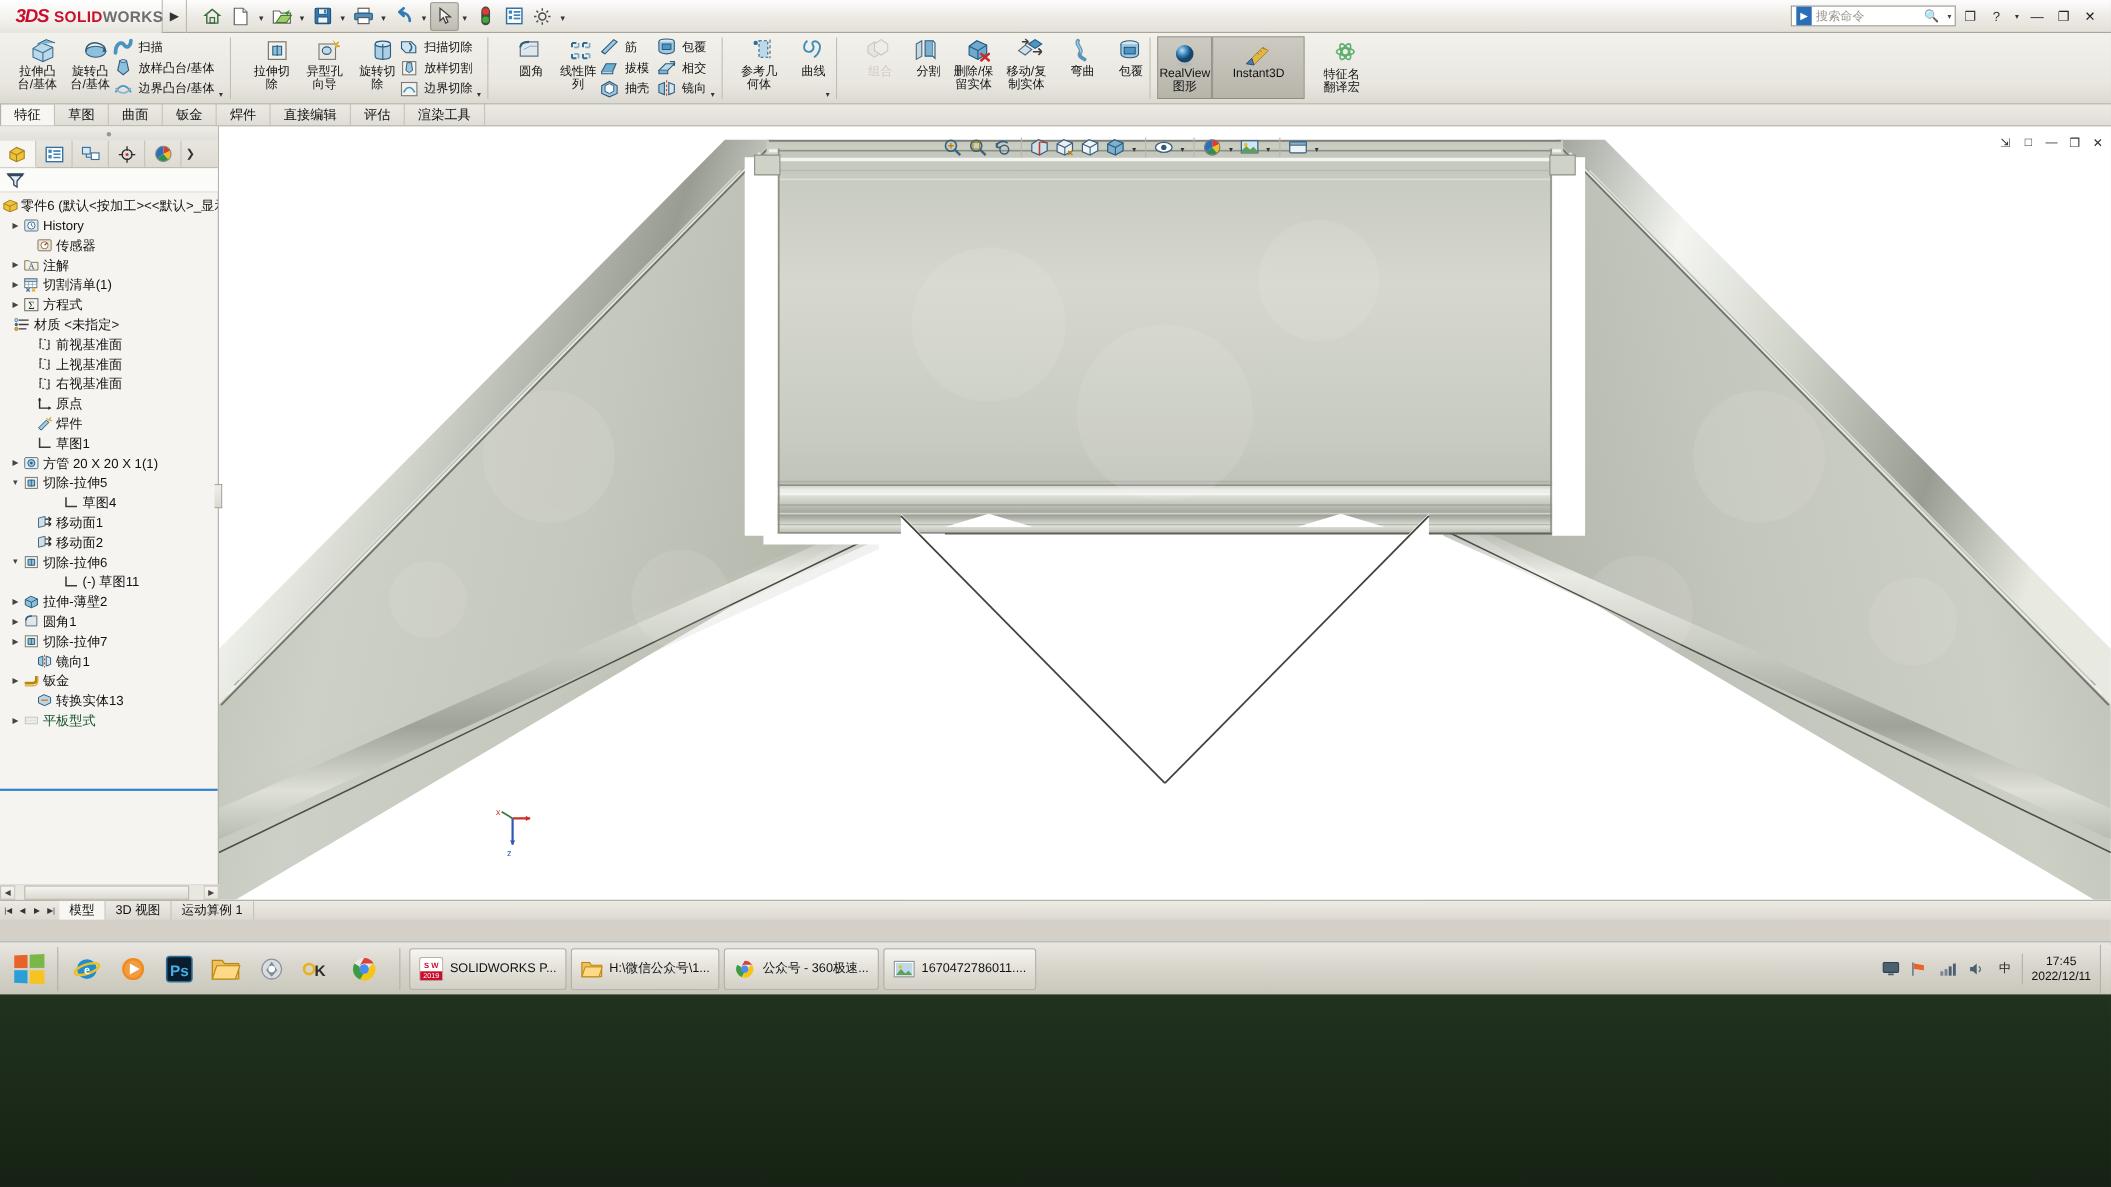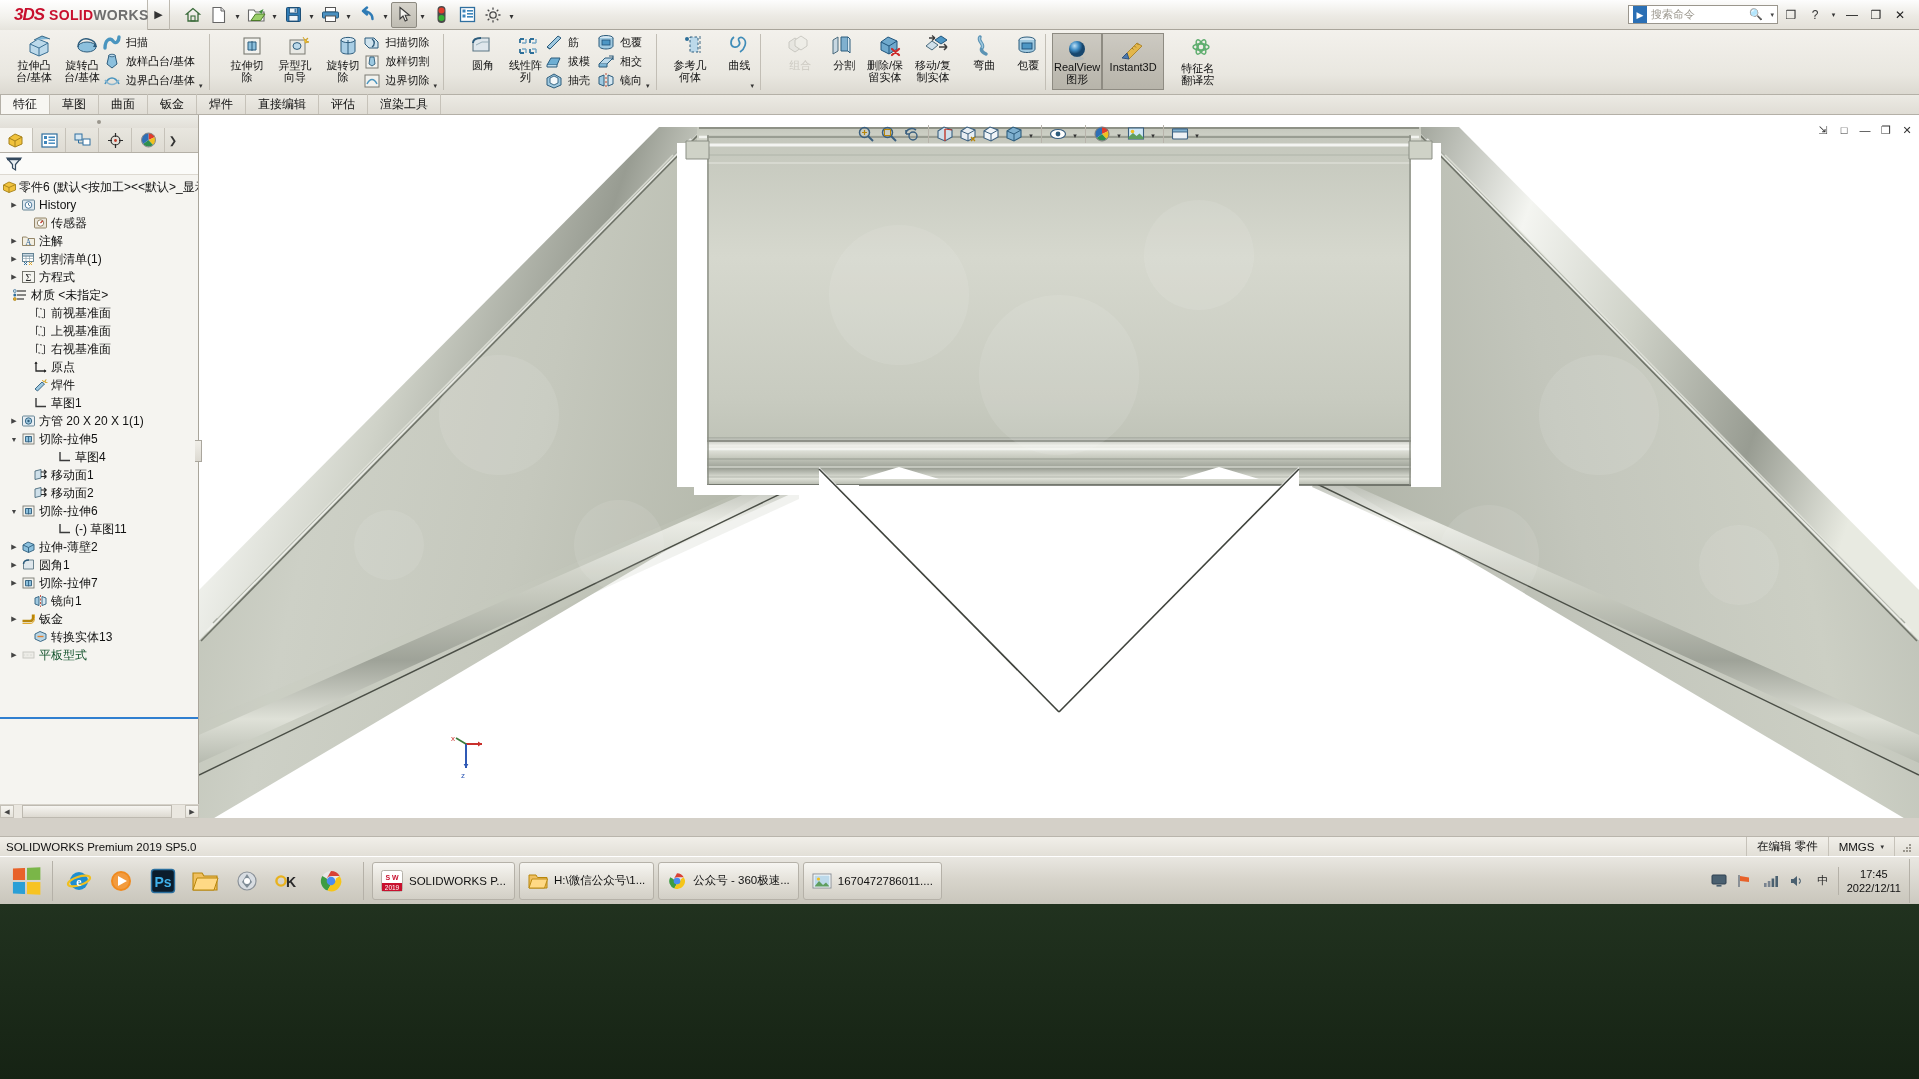--- a/index.html
+++ b/index.html
@@ -71,21 +71,21 @@
   .big-btn .lbl { font-size:11px; line-height:12px; text-align:center; color:#111; margin-top:1px;}
   .big-btn.w44 { width:44px; }
   .stack { display:flex; flex-direction:column; justify-content:flex-start; padding-top:3px;}
   .sm-btn { display:flex; align-items:center; height:19px; padding:0 4px 0 2px; }
   .sm-btn .lbl { font-size:11px; color:#111; margin-left:4px; white-space:nowrap;}
   .toggle-btn {
     width:50px; display:flex; flex-direction:column; align-items:center; padding-top:5px;
     background:linear-gradient(#cdcac2,#b7b4aa); border:1px solid #8e8b82;
   }
   .toggle-btn .lbl{font-size:11px;line-height:12px;text-align:center;color:#111;}
-  .toggle-btn.wide { width:62px; }
+  .toggle-btn.wide { width:84px; }
   .row-caret { display:flex; flex-direction:column; justify-content:flex-end; padding-bottom:4px; }
 
   
   .tabstrip {
     position:absolute; left:0; top:95px; width:1919px; height:20px;
     background:linear-gradient(#eceae4,#e0ddd5);
     border-bottom:1px solid #b4b0a7; display:flex; align-items:flex-end;
   }
   .tab {
     height:20px; padding:0 12px; display:flex; align-items:center; font-size:12px; color:#111;
@@ -1249,43 +1249,32 @@
   </div>
 
   <div class="gfx-winctl">
     <div>⇲</div>
     <div>□</div>
     <div>—</div>
     <div>❐</div>
     <div>✕</div>
   </div>
 
-
-  <div class="statusbar">
-    <div class="sb-left">SOLIDWORKS Premium 2019 SP5.0</div>
-    <div class="sb-right">
-      <div class="sb-cell">在编辑 零件</div>
-      <div class="sb-cell">
-        <span>MMGS</span>
-        <span class="sb-caret">▾</span>
-      </div>
-      <div class="sb-cell" style="padding:0 4px">
-        <svg class="sb-grip" viewBox="0 0 14 14">
-            <g fill="#9a968d">
-              <rect x="10" y="10" width="2" height="2"></rect>
-              <rect x="7" y="10" width="2" height="2"></rect>
-              <rect x="10" y="7" width="2" height="2"></rect>
-              <rect x="4" y="10" width="2" height="2"></rect>
-              <rect x="10" y="4" width="2" height="2"></rect>
-              <rect x="7" y="7" width="2" height="2"></rect>
-            </g>
-          </svg>
-      </div>
-    </div>
+  <div class="bottomtabs">
+    <div class="bt-nav">
+      <div>|◀</div>
+      <div>◀</div>
+      <div>▶</div>
+      <div>▶|</div>
+    </div>
+    <div class="btab active">模型</div>
+    <div class="btab">3D 视图</div>
+    <div class="btab">运动算例 1</div>
   </div>
+
 
   <div class="taskbar">
     <div class="desktop-bg"></div>
     <div class="tbar">
       <div class="start">
         <div class="win-flag">
           <i style="background:#e8622a"></i>
             <i style="background:#7ab648"></i>
             <i style="background:#2a9fd6"></i>
             <i style="background:#f7c322"></i>

